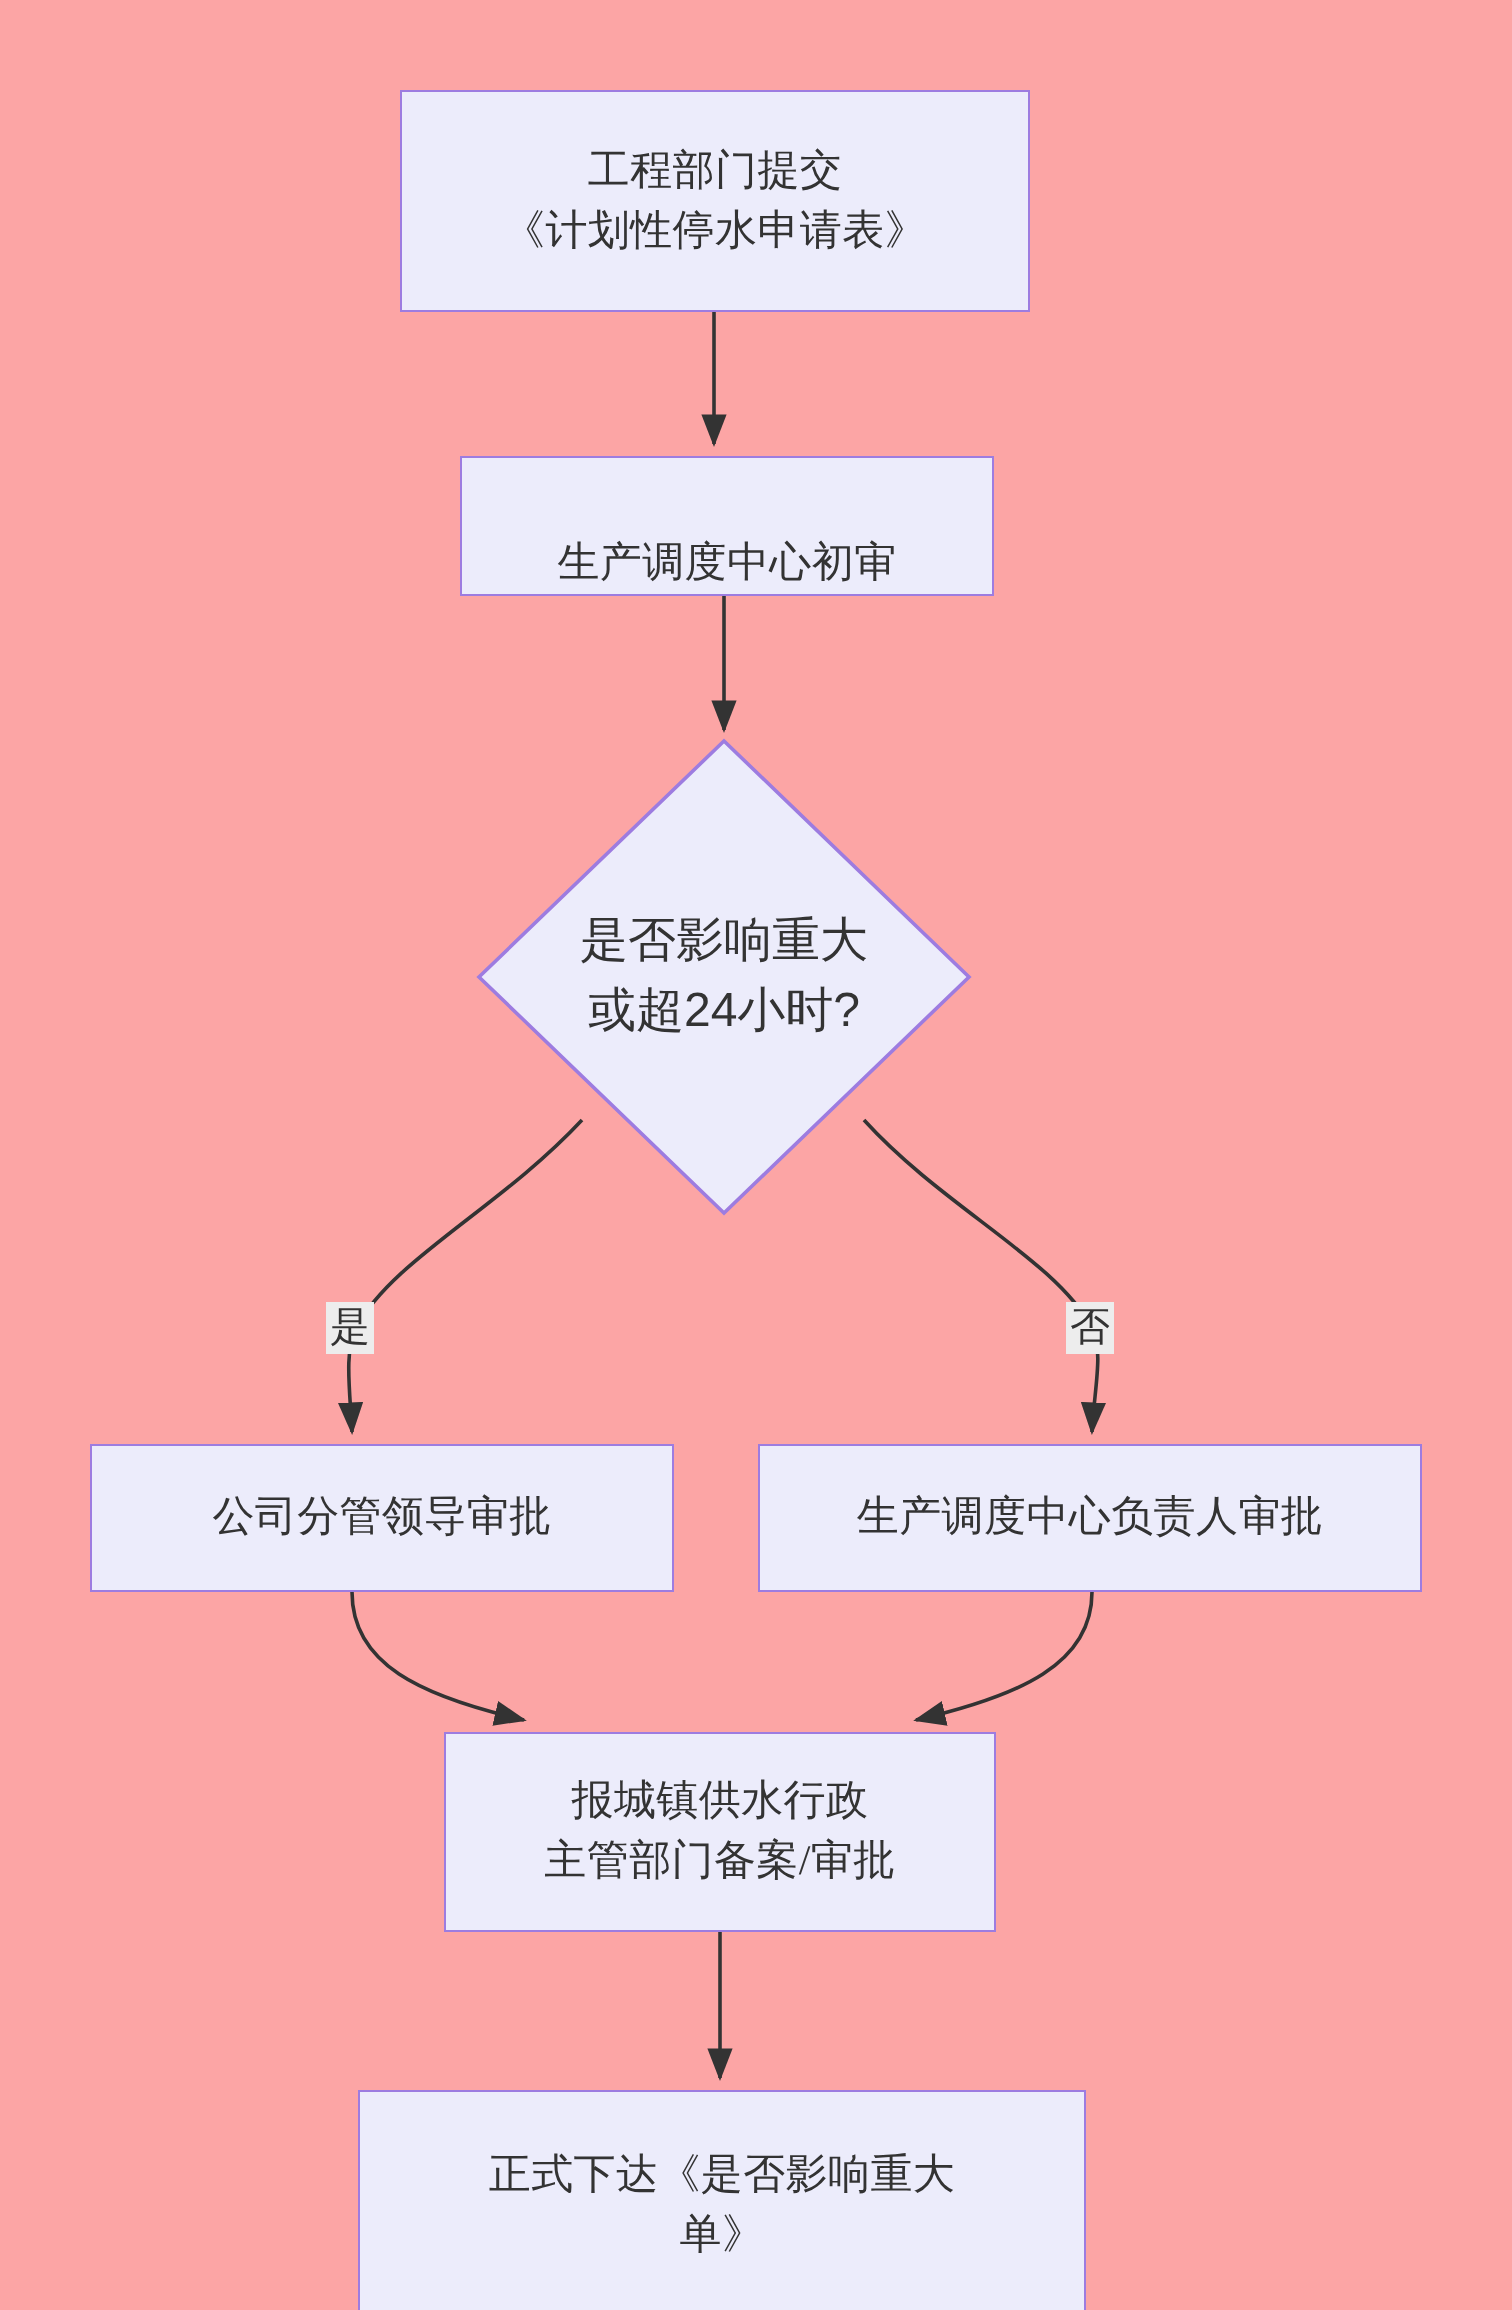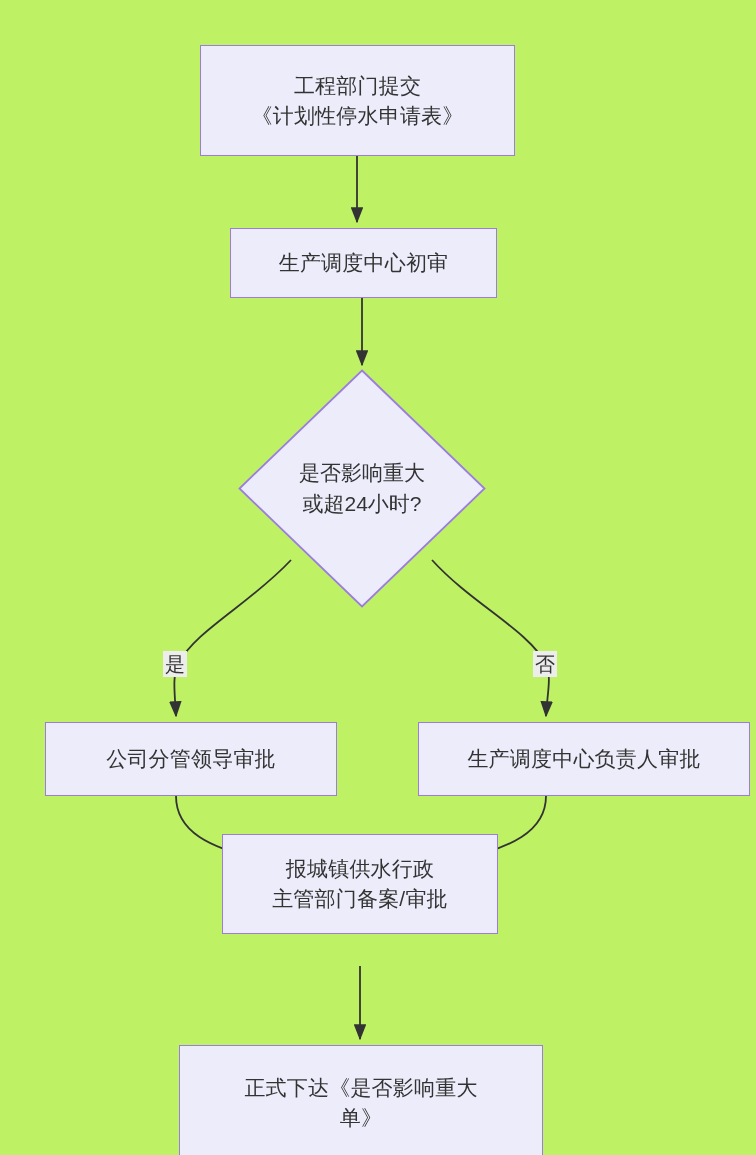--- a/index.html
+++ b/index.html
@@ -7,21 +7,21 @@
     padding: 0;
     background: #ffffff;
   }
   body {
     font-family: "Liberation Sans", "DejaVu Sans", sans-serif;
   }
   #canvas {
     position: relative;
     width: 756px;
     height: 1155px;
-    background: #bef264;
+    background: #fca5a5;
     overflow: hidden;
   }
   svg#edges {
     position: absolute;
     left: 0;
     top: 0;
     width: 756px;
     height: 1155px;
     pointer-events: none;
   }
@@ -52,21 +52,21 @@
     position: absolute;
     left: 0;
     top: 0;
     width: 100%;
     height: 100%;
     display: flex;
     align-items: center;
     justify-content: center;
     text-align: center;
     color: #333333;
-    font-size: 21px;
+    font-size: 24px;
     line-height: 1.45;
     white-space: pre-line;
   }
   .edge-label {
     position: absolute;
     background: #ededed;
     color: #333333;
     font-size: 20px;
     line-height: 1.2;
     padding: 1px 2px;
@@ -98,45 +98,45 @@
     <path d="M546,796 C546,832 510,848 458,860" fill="none" stroke="#333333" stroke-width="1.8" marker-end="url(#arrowhead)"></path>
 
     <path d="M360,966 L360,1039" fill="none" stroke="#333333" stroke-width="1.8" marker-end="url(#arrowhead)"></path>
   </svg>
 
   <div class="node" style="left:200px; top:45px; width:315px; height:111px;">
     <span>工程部门提交
 《计划性停水申请表》</span>
   </div>
 
-  <div class="node" style="left:230px; top:228px; width:267px; height:70px;">
+  <div class="node" style="left:230px; top:228px; width:267px; height:70px;align-items:flex-end;">
     <span>生产调度中心初审</span>
   </div>
 
   <div class="diamond-wrap" style="left:238px; top:369px; width:248px; height:239px;">
     <svg class="diamond-shape" width="248" height="239" viewBox="0 0 248 239">
       <polygon points="124,1.5 246.5,119.5 124,237.5 1.5,119.5" fill="#ececfb" stroke="#9d7ce0" stroke-width="1.8"></polygon>
     </svg>
     <div class="diamond-label">是否影响重大
 或超24小时?</div>
   </div>
 
   <div class="edge-label" style="left:163px; top:651px;">是</div>
 
   <div class="edge-label" style="left:533px; top:651px;">否</div>
 
   <div class="node" style="left:45px; top:722px; width:292px; height:74px;">
     <span>公司分管领导审批</span>
   </div>
 
-  <div class="node" style="left:379px; top:722px; width:332px; height:74px;margin-left:39px;">
+  <div class="node" style="left:379px; top:722px; width:332px; height:74px;">
     <span>生产调度中心负责人审批</span>
   </div>
 
-  <div class="node" style="left:222px; top:834px; width:276px; height:100px;">
+  <div class="node" style="left:222px; top:866px; width:276px; height:100px;font-family:Liberation Serif, serif;">
     <span>报城镇供水行政
 主管部门备案/审批</span>
   </div>
 
   <div class="node" style="left:179px; top:1045px; width:364px; height:115px;">
     <span>正式下达《是否影响重大
 单》</span>
   </div>
 
 </div>

